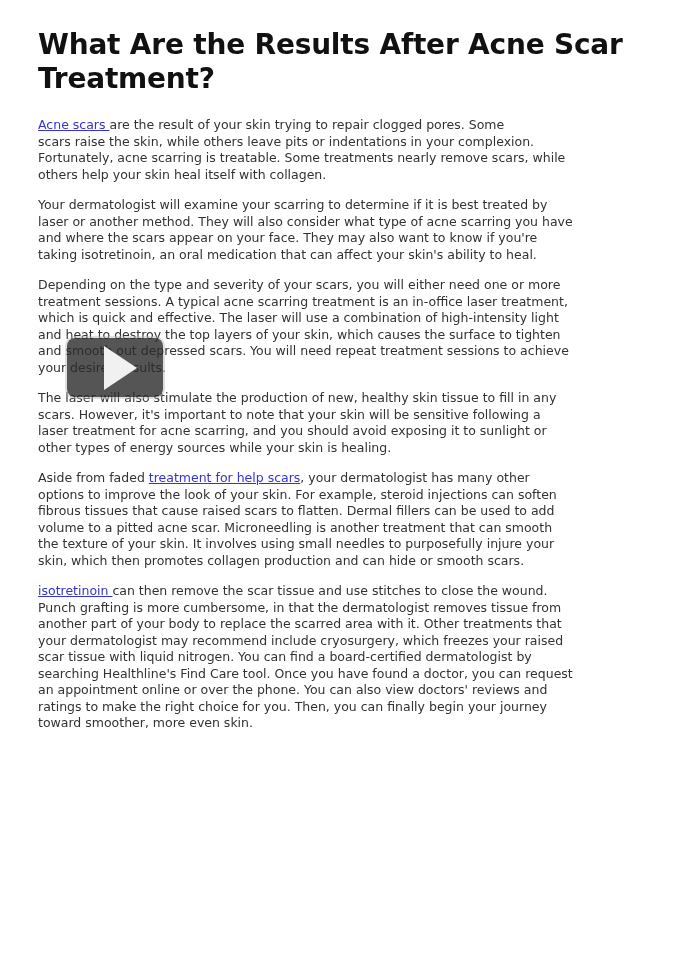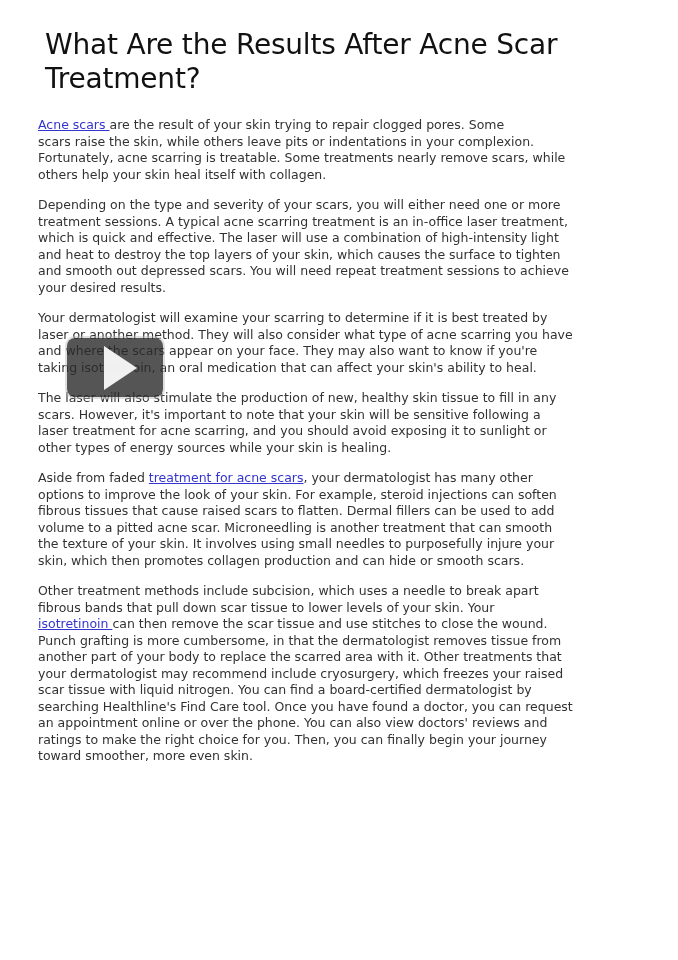--- a/index.html
+++ b/index.html
@@ -14,23 +14,23 @@
     position: relative;
     overflow: hidden;
   }
   .article {
     padding: 28px 0 0 38px;
     width: 640px;
   }
   h1.page-title {
     font-size: 28px;
     line-height: 34px;
-    font-weight: normal;
+    font-weight: bold;
     color: #111111;
-    margin: 0 0 21px 7px;
+    margin: 0 0 21px 0;
     white-space: pre-line;
     letter-spacing: -0.2px;
   }
   p.para {
     margin: 14px 0;
     font-size: 12.5px;
     line-height: 16.5px;
     color: #323232;
     white-space: pre-line;
     width: 612px;
@@ -67,43 +67,41 @@
 <body>
 
 <div class="article">
   <h1 class="page-title">What Are the Results After Acne Scar
 Treatment?</h1>
   <div id="paragraphs">
       <p class="para"><a href="#">Acne scars </a><span>are the result of your skin trying to repair clogged pores. Some
 scars raise the skin, while others leave pits or indentations in your complexion.
 Fortunately, acne scarring is treatable. Some treatments nearly remove scars, while
 others help your skin heal itself with collagen.</span></p>
+      <p class="para"><span>Your dermatologist will examine your scarring to determine if it is best treated by
+laser or another method. They will also consider what type of acne scarring you have
+and where the scars appear on your face. They may also want to know if you're
+taking isotretinoin, an oral medication that can affect your skin's ability to heal.</span></p>
       <p class="para"><span>Depending on the type and severity of your scars, you will either need one or more
 treatment sessions. A typical acne scarring treatment is an in-office laser treatment,
 which is quick and effective. The laser will use a combination of high-intensity light
 and heat to destroy the top layers of your skin, which causes the surface to tighten
 and smooth out depressed scars. You will need repeat treatment sessions to achieve
 your desired results.</span></p>
-      <p class="para"><span>Your dermatologist will examine your scarring to determine if it is best treated by
-laser or another method. They will also consider what type of acne scarring you have
-and where the scars appear on your face. They may also want to know if you're
-taking isotretinoin, an oral medication that can affect your skin's ability to heal.</span></p>
       <p class="para"><span>The laser will also stimulate the production of new, healthy skin tissue to fill in any
 scars. However, it's important to note that your skin will be sensitive following a
 laser treatment for acne scarring, and you should avoid exposing it to sunlight or
 other types of energy sources while your skin is healing.</span></p>
-      <p class="para"><span>Aside from faded </span><a href="#">treatment for acne scars</a><span>, your dermatologist has many other
+      <p class="para"><span>Aside from faded </span><a href="#">treatment for help scars</a><span>, your dermatologist has many other
 options to improve the look of your skin. For example, steroid injections can soften
 fibrous tissues that cause raised scars to flatten. Dermal fillers can be used to add
 volume to a pitted acne scar. Microneedling is another treatment that can smooth
 the texture of your skin. It involves using small needles to purposefully injure your
 skin, which then promotes collagen production and can hide or smooth scars.</span></p>
-      <p class="para"><span>Other treatment methods include subcision, which uses a needle to break apart
-fibrous bands that pull down scar tissue to lower levels of your skin. Your
-</span><a href="#">isotretinoin </a><span>can then remove the scar tissue and use stitches to close the wound.
+      <p class="para"><a href="#">isotretinoin </a><span>can then remove the scar tissue and use stitches to close the wound.
 Punch grafting is more cumbersome, in that the dermatologist removes tissue from
 another part of your body to replace the scarred area with it. Other treatments that
 your dermatologist may recommend include cryosurgery, which freezes your raised
 scar tissue with liquid nitrogen. You can find a board-certified dermatologist by
 searching Healthline's Find Care tool. Once you have found a doctor, you can request
 an appointment online or over the phone. You can also view doctors' reviews and
 ratings to make the right choice for you. Then, you can finally begin your journey
 toward smoother, more even skin.</span></p>
     </div>
 </div>

